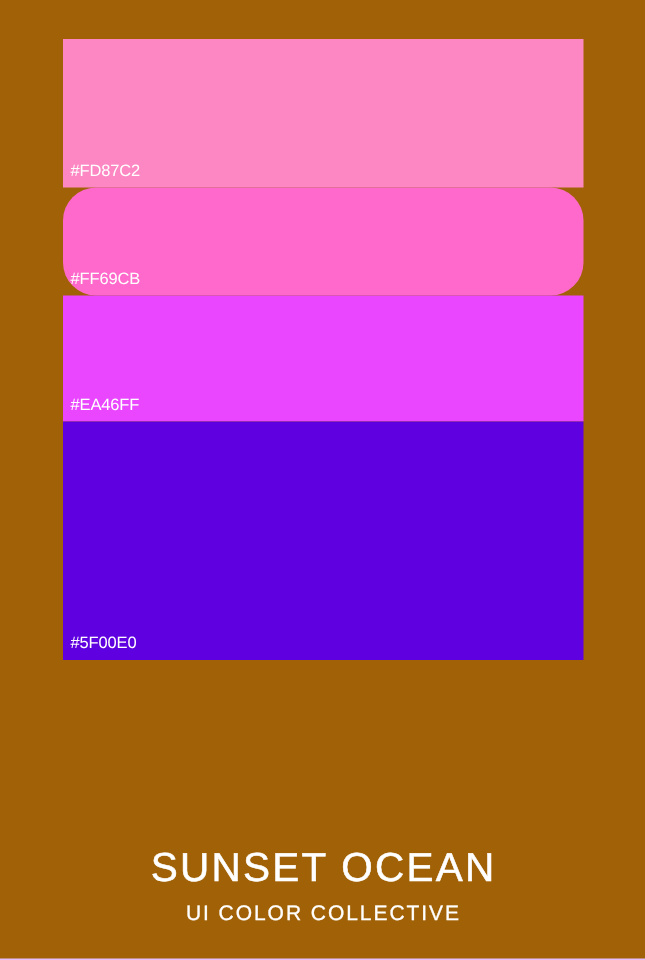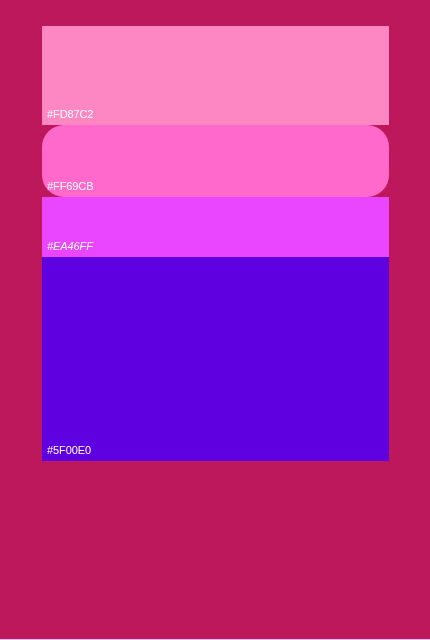--- a/index.html
+++ b/index.html
@@ -13,21 +13,21 @@
     overflow: hidden;
     font-family: "Liberation Sans", sans-serif;
     background: #A900F6;
     -webkit-font-smoothing: antialiased;
   }
   #page {
     position: relative;
     width: 430px;
     height: 640px;
     overflow: hidden;
-    background: #be185d;
+    background: #a16207;
   }
   #swatches {
     position: absolute;
     left: 42px;
     top: 26px;
     width: 347px;
     height: 518px;
     display: flex;
     flex-direction: column;
   }
@@ -88,25 +88,27 @@
 
 <div id="page">
 
   <div id="swatches">
       <div class="swatch" style="background: rgb(253, 135, 194); height: 99px;">
         <span class="swatch-label">#FD87C2</span>
       </div>
       <div class="swatch" style="background: rgb(255, 105, 203); height: 72px; border-radius: 22px;">
         <span class="swatch-label">#FF69CB</span>
       </div>
-      <div class="swatch" style="background: rgb(234, 70, 255); height: 60px; font-style: italic;">
+      <div class="swatch" style="background: rgb(234, 70, 255); height: 84px;">
         <span class="swatch-label">#EA46FF</span>
       </div>
-      <div class="swatch" style="background: rgb(95, 0, 224); height: 204px;">
+      <div class="swatch" style="background: rgb(95, 0, 224); height: 159px;">
         <span class="swatch-label">#5F00E0</span>
       </div>
     </div>
 
   <div id="caption">
+    <div id="title">SUNSET OCEAN</div>
+    <div id="subtitle">UI COLOR COLLECTIVE</div>
   </div>
 
   <div id="bottom-edge"></div>
 </div>
 
 </body></html>

